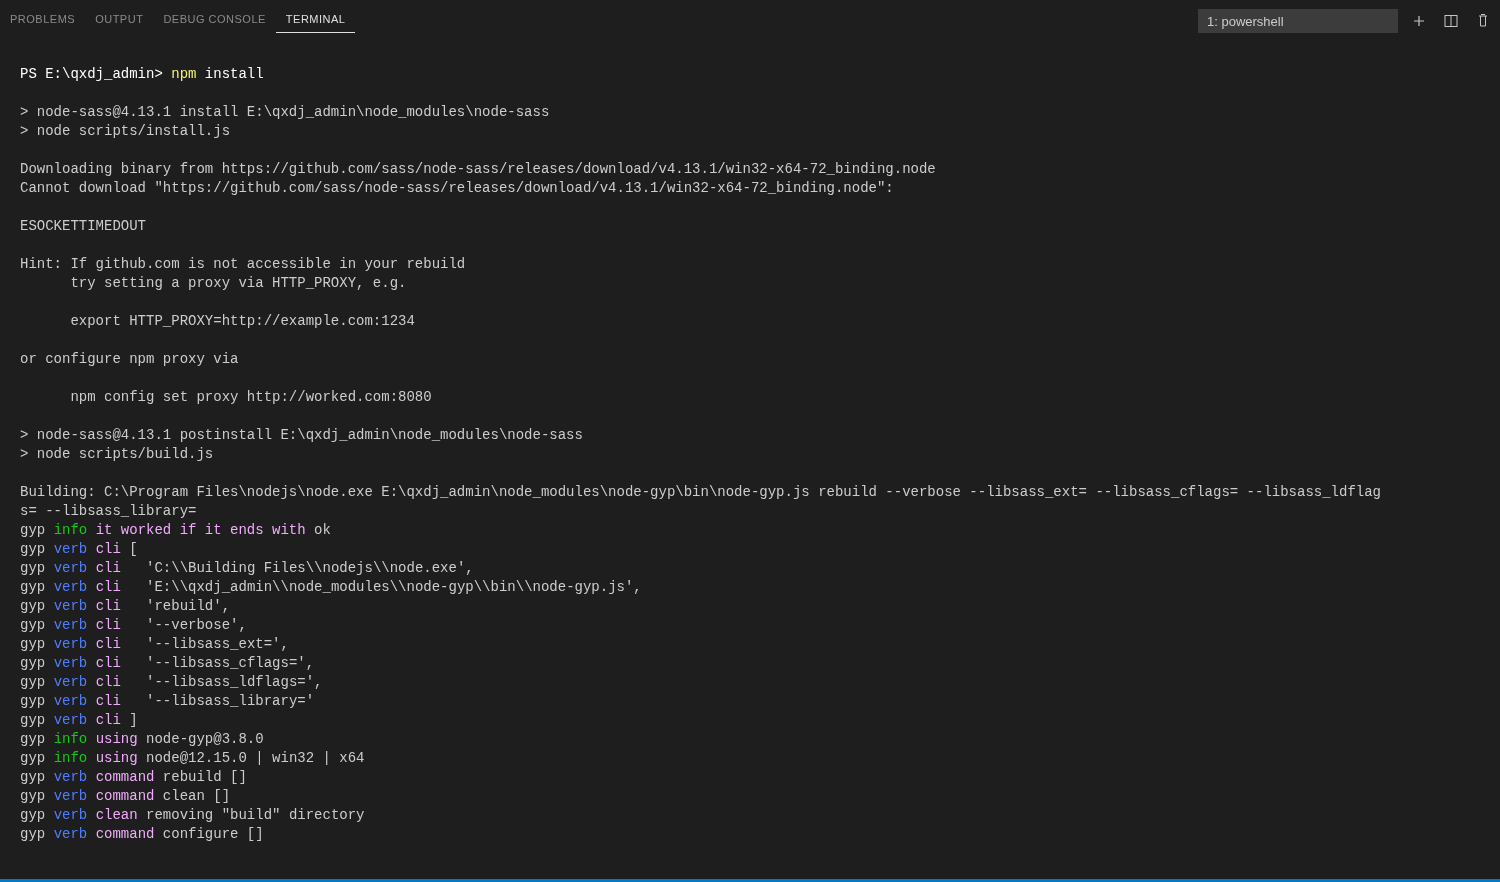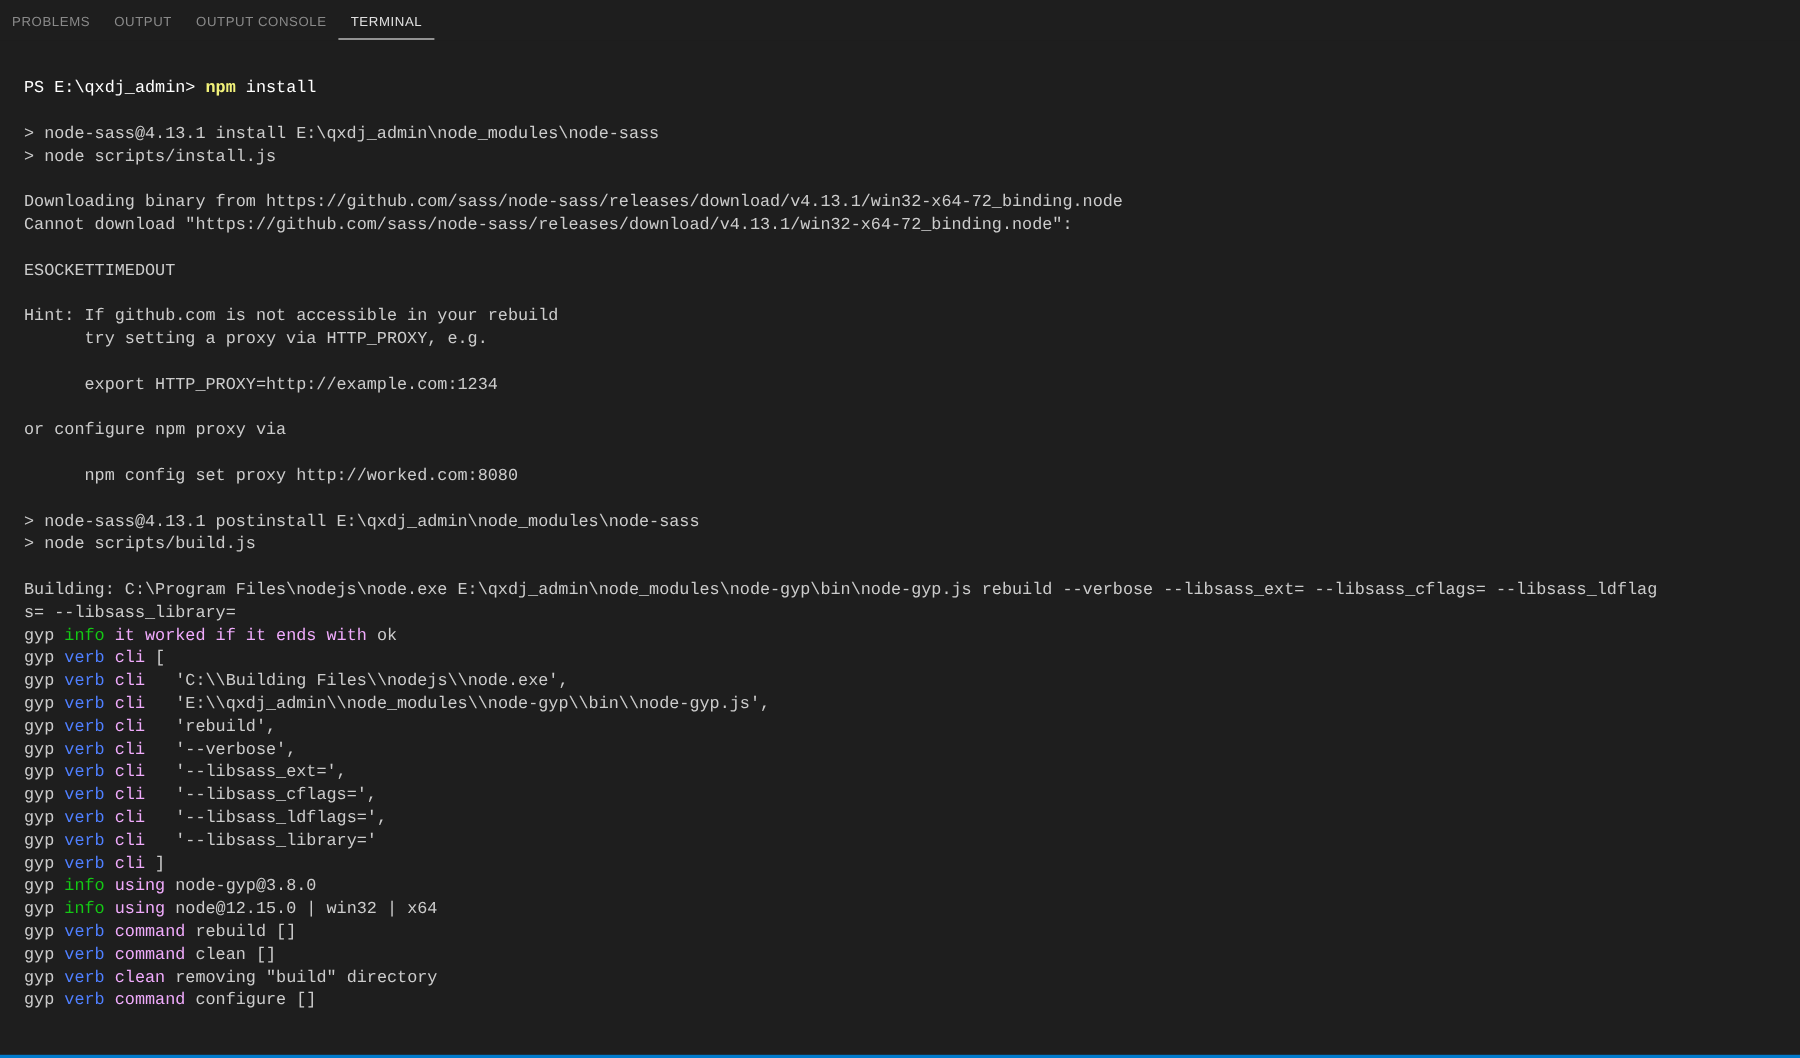--- a/index.html
+++ b/index.html
@@ -73,39 +73,65 @@
     .icon-btn svg { width: 16px; height: 16px; }
     .terminal {
       flex: 1;
       padding: 12px 16px 0 20px;
       line-height: 19px;
       white-space: pre;
       color: #cccccc;
       overflow: hidden;
     }
     .c-white { color: #ffffff; }
-    .c-yellow { color: #f2f27a; font-weight: bold; }
+    .c-yellow { color: #f2f27a; }
     .c-green { color: #14c814; }
     .c-blue { color: #4f7fff; }
     .c-magenta { color: #f0abfc; }
     .status-bar {
       height: 3px;
       background: #007acc;
       width: 100%;
     }
   </style>
 </head>
 <body>
 
 <div class="tab-bar">
   <div class="tabs-left">
     <div class="tab">PROBLEMS</div>
     <div class="tab">OUTPUT</div>
-    <div class="tab">OUTPUT CONSOLE</div>
+    <div class="tab">DEBUG CONSOLE</div>
     <div class="tab active">TERMINAL</div>
+  </div>
+  <div class="tab-right">
+    <div class="dropdown">
+      <span>1: powershell</span>
+      <span class="chev">
+        <svg viewBox="0 0 16 16" fill="none" stroke="currentColor" stroke-width="1.2">
+            <path d="M4 6l4 4 4-4"></path>
+          </svg>
+      </span>
+    </div>
+    <div class="icon-btn">
+      <svg viewBox="0 0 16 16" fill="none" stroke="currentColor" stroke-width="1.2">
+          <path d="M8 3v10M3 8h10"></path>
+        </svg>
+    </div>
+    <div class="icon-btn">
+      <svg viewBox="0 0 16 16" fill="none" stroke="currentColor" stroke-width="1">
+          <rect x="2" y="2.5" width="12" height="11"></rect>
+          <path d="M8 2.5v11"></path>
+        </svg>
+    </div>
+    <div class="icon-btn">
+      <svg viewBox="0 0 16 16" fill="none" stroke="currentColor" stroke-width="1">
+          <path d="M4 3h8M5.5 3v10h5V3M6 1.5h4"></path>
+        </svg>
+    </div>
   </div>
 </div>
 
 <div class="terminal">
 <span class="c-white"><span>PS E:\qxdj_admin&gt; </span><span class="c-yellow">npm</span><span> install</span></span>
 
 <span>&gt; node-sass@4.13.1 install E:\qxdj_admin\node_modules\node-sass</span>
 <span>&gt; node scripts/install.js</span>
 
 <span>Downloading binary from https://github.com/sass/node-sass/releases/download/v4.13.1/win32-x64-72_binding.node</span>

